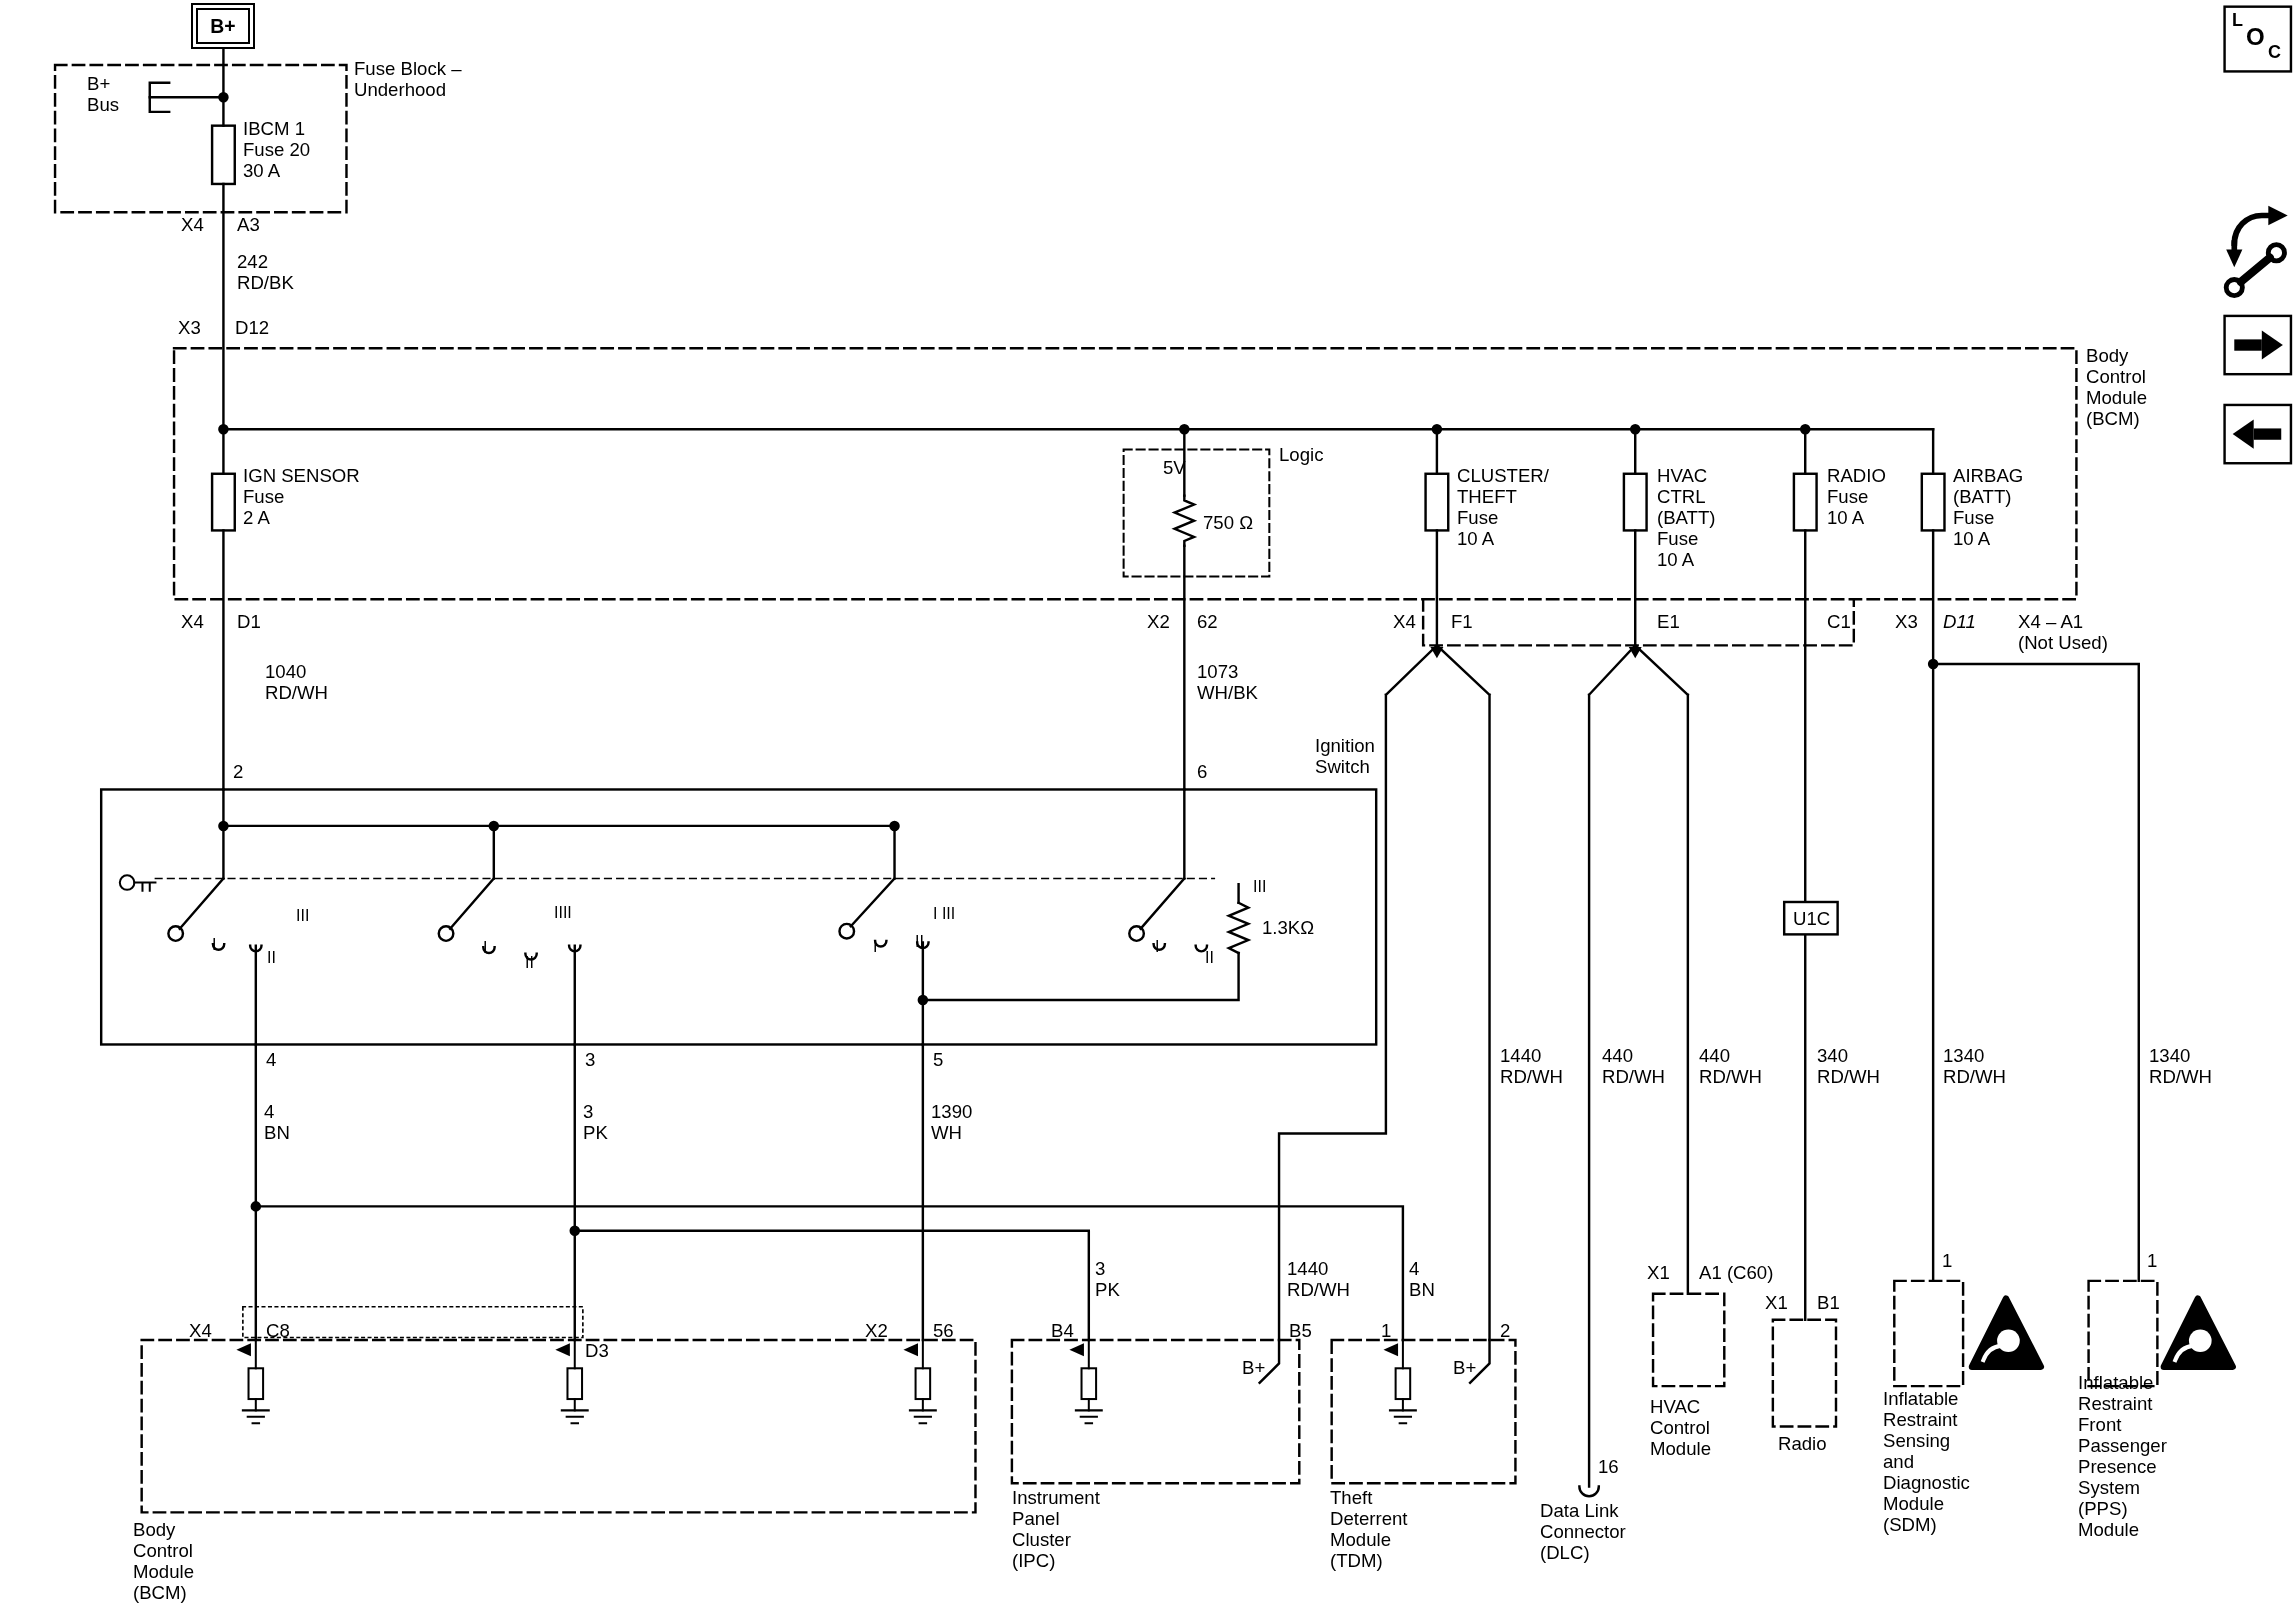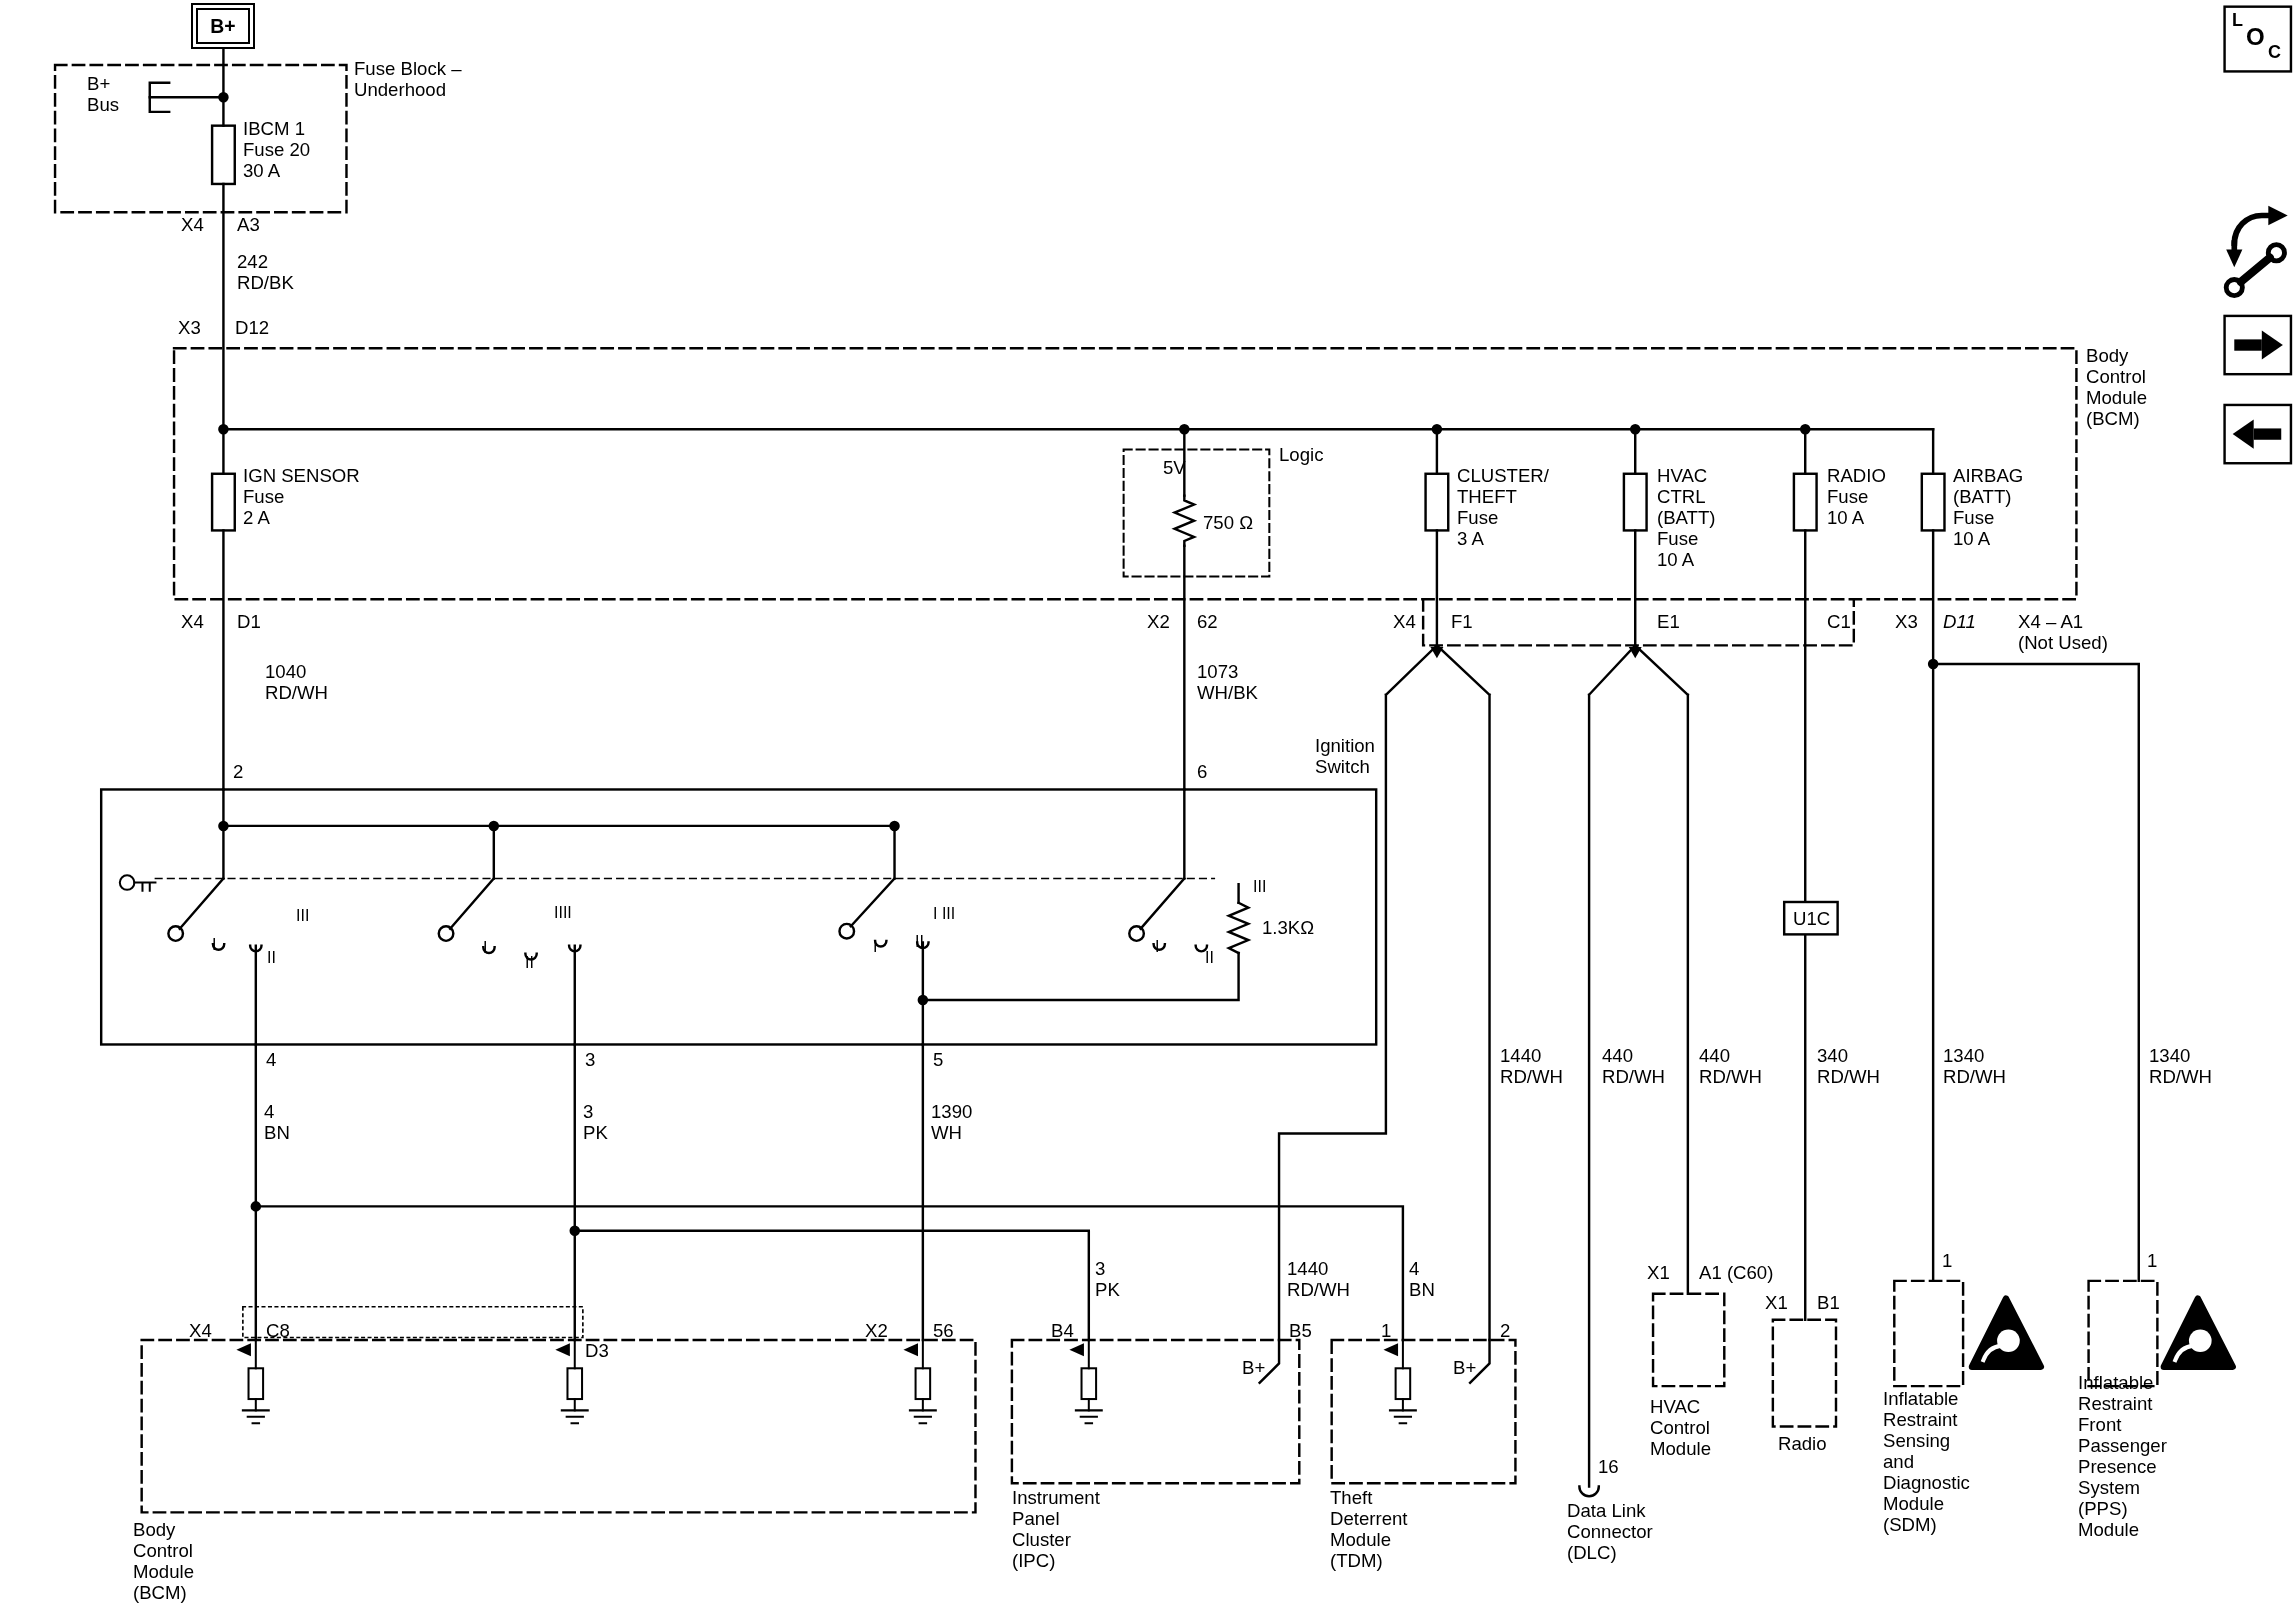--- a/index.html
+++ b/index.html
@@ -267,21 +267,21 @@
 (BCM)</div>
       <div class="lbl" style="left: 243px; top: 465px;">IGN SENSOR
 Fuse
 2 A</div>
       <div class="lbl" style="left: 1163px; top: 457px;">5V</div>
       <div class="lbl" style="left: 1203px; top: 512px;">750 Ω</div>
       <div class="lbl" style="left: 1279px; top: 444px;">Logic</div>
       <div class="lbl" style="left: 1457px; top: 465px;">CLUSTER/
 THEFT
 Fuse
-3 A</div>
+10 A</div>
       <div class="lbl" style="left: 1657px; top: 465px;">HVAC
 CTRL
 (BATT)
 Fuse
 10 A</div>
       <div class="lbl" style="left: 1827px; top: 465px;">RADIO
 Fuse
 10 A</div>
       <div class="lbl" style="left: 1953px; top: 465px;">AIRBAG
 (BATT)
@@ -371,21 +371,21 @@
 Module
 (BCM)</div>
       <div class="lbl" style="left: 1012px; top: 1487px;">Instrument
 Panel
 Cluster
 (IPC)</div>
       <div class="lbl" style="left: 1330px; top: 1487px;">Theft
 Deterrent
 Module
 (TDM)</div>
-      <div class="lbl" style="left: 1540px; top: 1500px; margin-left: 27px;">Data Link
+      <div class="lbl" style="left: 1540px; top: 1500px;">Data Link
 Connector
 (DLC)</div>
       <div class="lbl" style="left: 1650px; top: 1396px;">HVAC
 Control
 Module</div>
       <div class="lbl" style="left: 1778px; top: 1433px;">Radio</div>
       <div class="lbl" style="left: 1883px; top: 1388px;">Inflatable
 Restraint
 Sensing
 and

